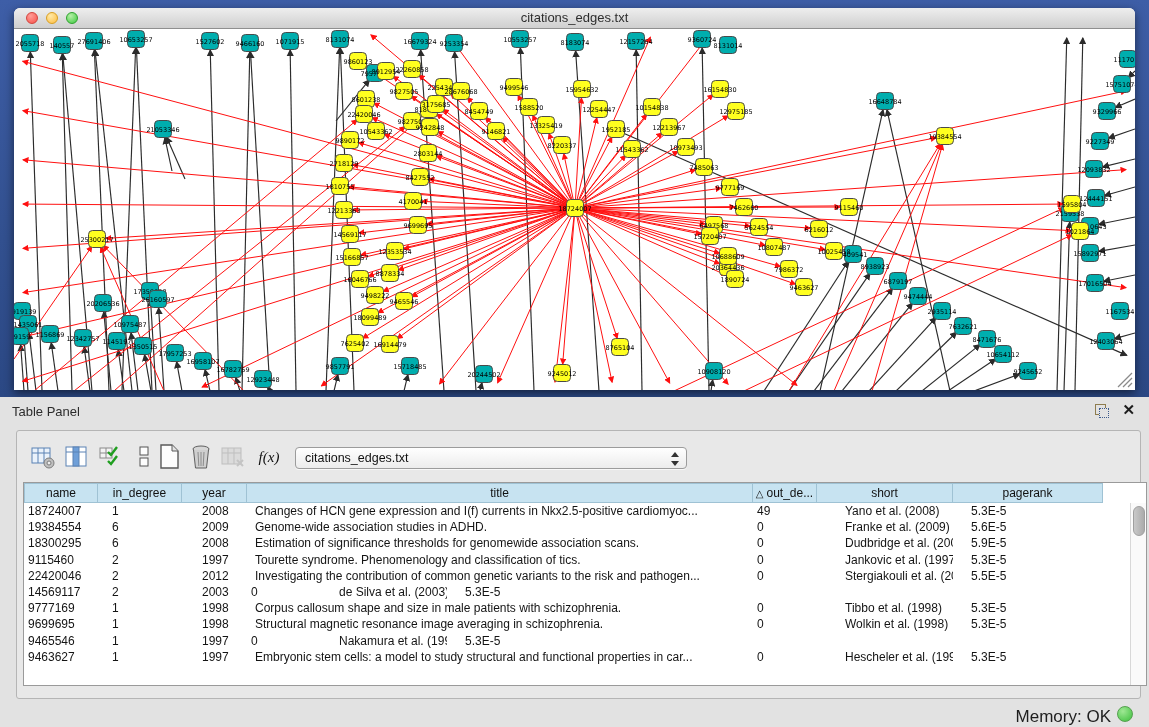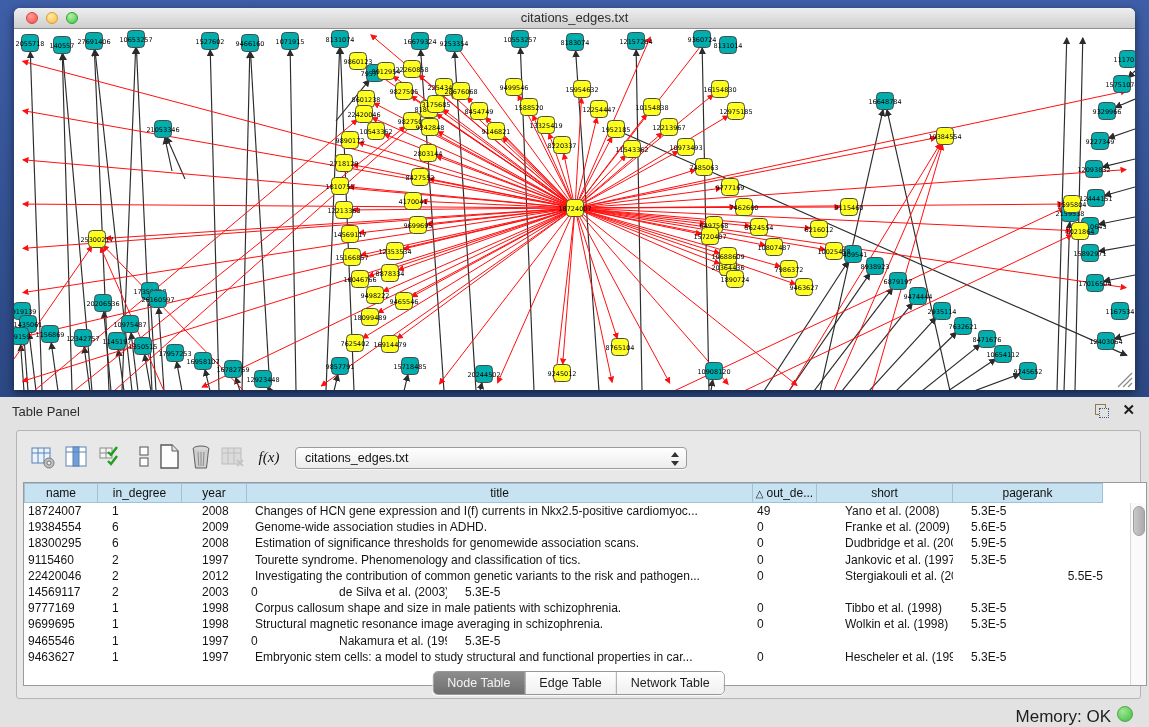--- a/index.html
+++ b/index.html
@@ -925,21 +925,21 @@
             <div class="td" style="width: 136px; padding-left: 28px;">Jankovic et al. (1997)</div>
             <div class="td" style="width: 150px; padding-left: 18px;">5.3E-5</div>
           </div>
           <div class="tr">
             <div class="td" style="width: 74px; padding-left: 4px;">22420046</div>
             <div class="td" style="width: 84px; padding-left: 14px;">2</div>
             <div class="td" style="width: 65px; padding-left: 20px;">2012</div>
             <div class="td" style="width: 506px; padding-left: 8px;">Investigating the contribution of common genetic variants to the risk and pathogen...</div>
             <div class="td" style="width: 64px; padding-left: 4px;">0</div>
             <div class="td" style="width: 136px; padding-left: 28px;">Stergiakouli et al. (2012)</div>
-            <div class="td" style="width: 150px; padding-left: 18px; text-align: right;">5.5E-5</div>
+            <div class="td" style="width: 150px; padding-left: 18px;">5.5E-5</div>
           </div>
           <div class="tr">
             <div class="td" style="width: 74px; padding-left: 4px;">14569117</div>
             <div class="td" style="width: 84px; padding-left: 14px;">2</div>
             <div class="td" style="width: 65px; padding-left: 20px;">2003</div>
             <div class="td" style="width: 64px; padding-left: 4px;">0</div>
             <div class="td" style="width: 136px; padding-left: 28px;">de Silva et al. (2003)</div>
             <div class="td" style="width: 150px; padding-left: 18px;">5.3E-5</div>
           </div>
           <div class="tr">
@@ -976,24 +976,19 @@
             <div class="td" style="width: 64px; padding-left: 4px;">0</div>
             <div class="td" style="width: 136px; padding-left: 28px;">Hescheler et al. (1997)</div>
             <div class="td" style="width: 150px; padding-left: 18px;">5.3E-5</div>
           </div>
         </div>
       <div class="vscroll">
         <div class="vthumb"></div>
       </div>
     </div>
 
-    <div class="tabs">
-      <div class="tab selected">Node Table</div>
-      <div class="tab">Edge Table</div>
-      <div class="tab">Network Table</div>
-    </div>
   </div>
 </div>
 
 <div id="status-bar">
   <span class="mem-label">Memory: OK</span>
   <span class="mem-dot"></span>
 </div>
 
 </body></html>

